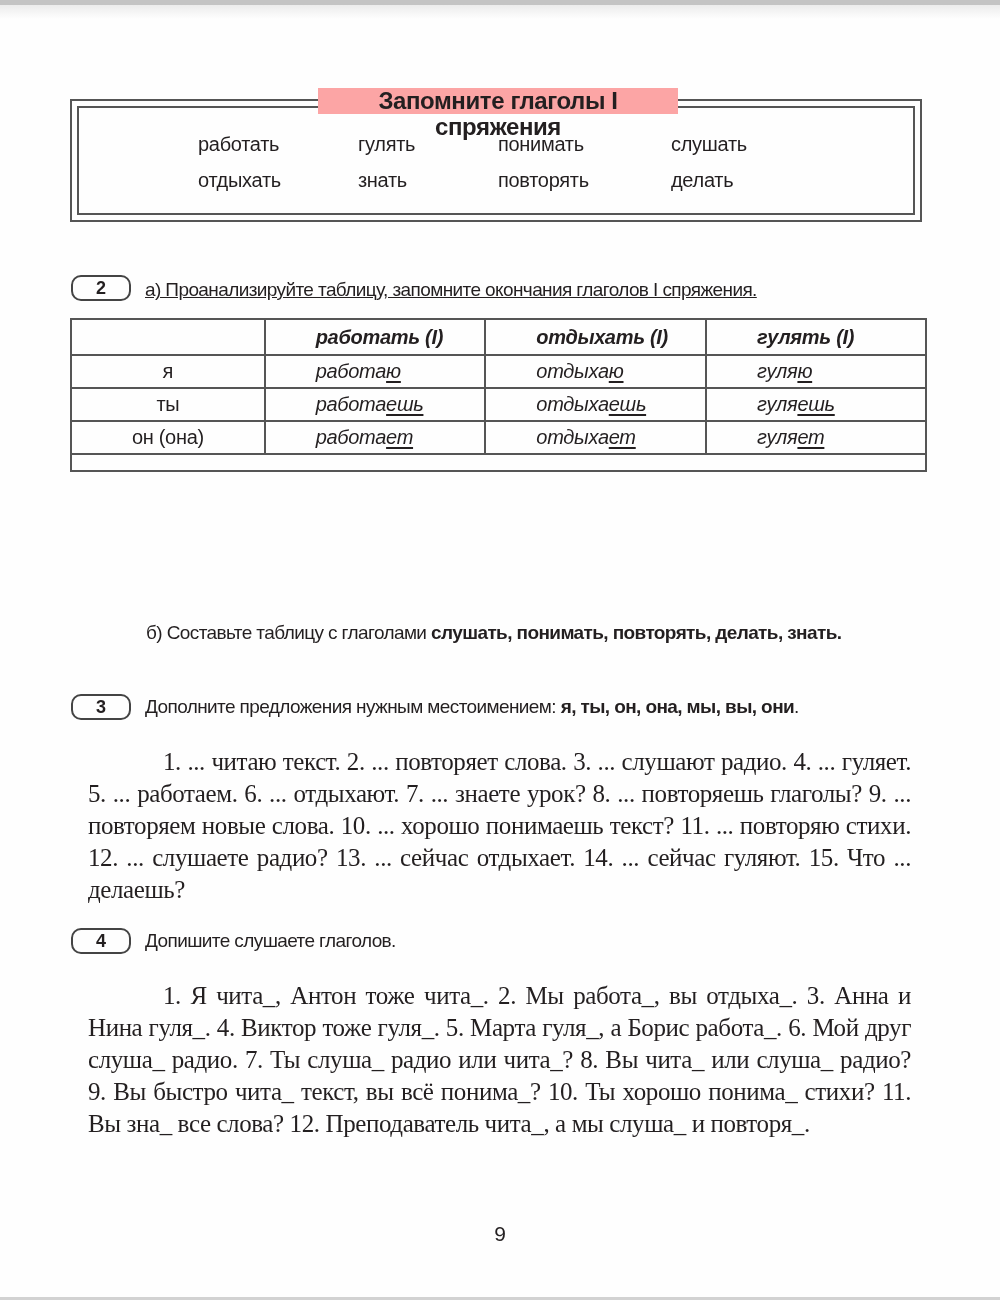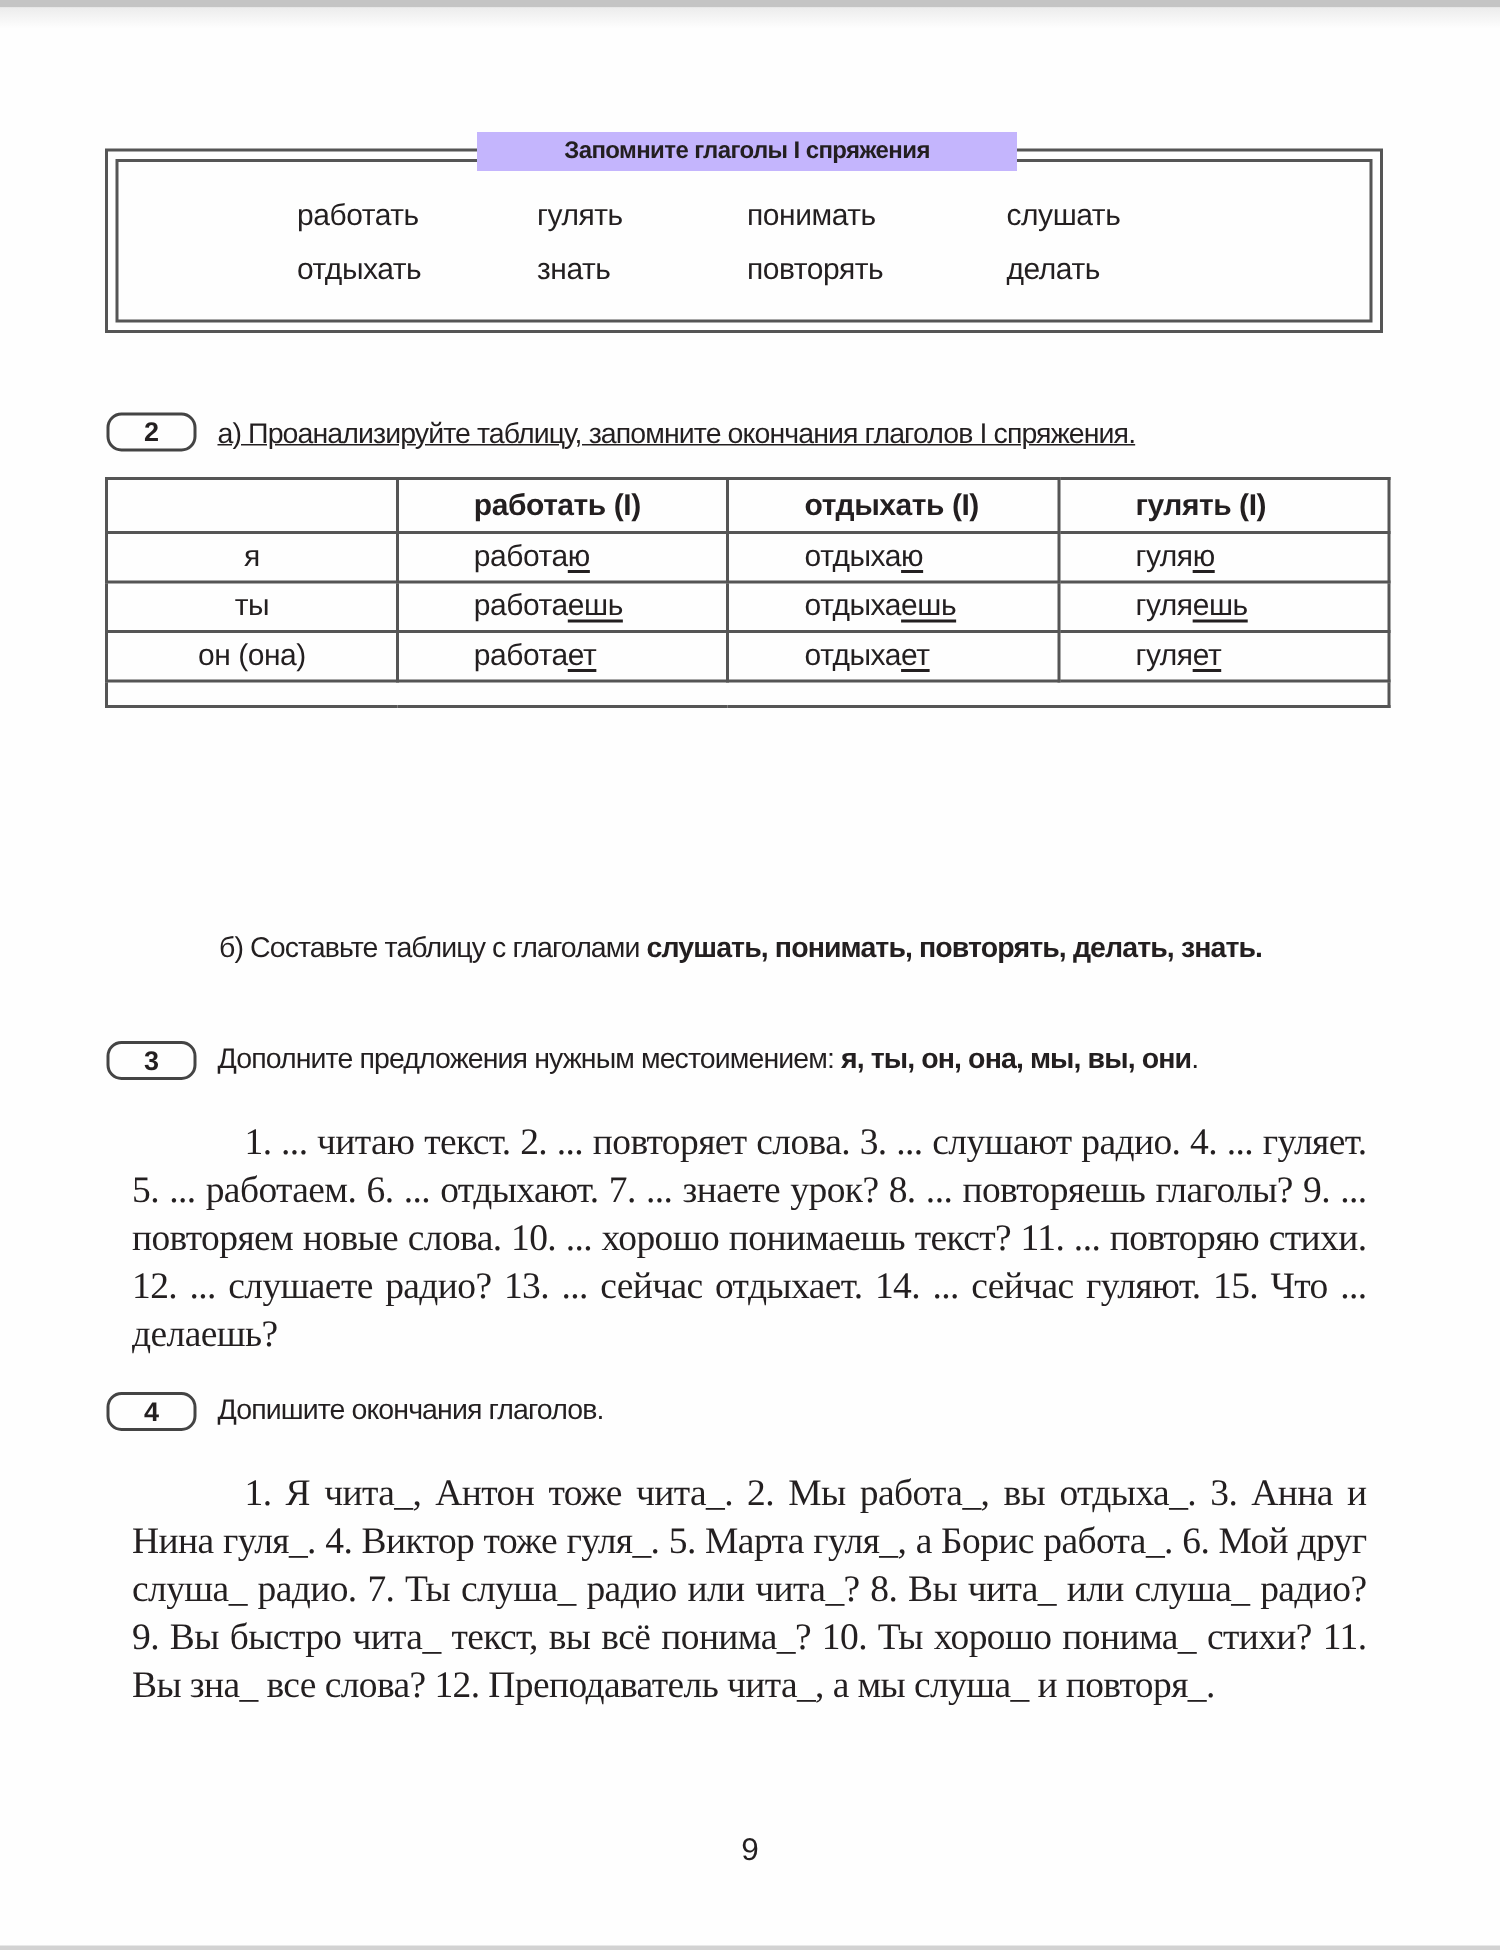--- a/index.html
+++ b/index.html
@@ -26,22 +26,22 @@
   .rule-box {
     position: absolute; left: 70px; top: 99px; width: 852px; height: 123px;
     border: 2px solid #555; box-sizing: border-box;
   }
   .rule-box-inner {
     position: absolute; left: 5px; top: 5px; right: 5px; bottom: 5px;
     border: 2px solid #555;
   }
   .rule-title {
     position: absolute; left: 318px; top: 88px; width: 360px; height: 26px;
-    background: #c4b5fd; text-align: center;
-    font-weight: bold; font-size: 16px; letter-spacing: -0.4px;
+    background: #fca5a5; text-align: center;
+    font-weight: bold; font-size: 24px; letter-spacing: -0.4px;
     line-height: 26px;
   }
   .rule-words {
     position: absolute; left: 198px; top: 131px;
     display: grid; grid-template-columns: 160px 140px 173px 120px;
     row-gap: 10px; font-size: 20px; line-height: 26px;
     letter-spacing: -0.3px;
   }
 
   
@@ -58,21 +58,21 @@
 
   
   .conj-table {
     position: absolute; left: 70px; top: 318px; width: 857px;
     border-collapse: collapse; font-size: 20px; letter-spacing: -0.3px;
   }
   .conj-table td {
     border: 2px solid #555; height: 31px; padding: 0; vertical-align: middle;
   }
   .conj-table td.pron { text-align: center; width: 195px; }
-  .conj-table td.form { padding-left: 50px; width: 170px; }
+  .conj-table td.form { padding-left: 50px; width: 170px; font-style: italic; }
   .conj-table tr.head td { font-weight: bold; height: 34px; }
   .conj-table tr.gap td { height: 15px; }
   .conj-table u { text-decoration: underline; text-decoration-thickness: 2px; text-underline-offset: 3px; }
 
   
   .serif-text {
     position: absolute; left: 72px; width: 855px;
     font-family: "Liberation Serif", serif; font-size: 25px; line-height: 32px;
     text-align: justify; letter-spacing: -0.4px;
   }
@@ -141,19 +141,19 @@
 
 <div class="ex-instr" style="left:146px; top:621px;text-align:center;"><span>б) Составьте таблицу с глаголами </span><b>слушать, понимать, повторять, делать, знать.</b></div>
 
 <div class="ex-num" style="left:71px; top:694px;">3</div>
 <div class="ex-instr" style="left:145px; top:695px;"><span>Дополните предложения нужным местоимением: </span><b>я, ты, он, она, мы, вы, они</b><span>.</span></div>
 <div class="serif-text" style="top:730px;">
   <p>1. ... читаю текст. 2. ... повторяет слова. 3. ... слушают радио. 4. ... гуляет. 5. ... работаем. 6. ... отдыхают. 7. ... знаете урок? 8. ... повторяешь глаголы? 9. ... повторяем новые слова. 10. ... хорошо понимаешь текст? 11. ... повторяю стихи. 12. ... слушаете радио? 13. ... сейчас отдыхает. 14. ... сейчас гуляют. 15. Что ... делаешь?</p>
 </div>
 
 <div class="ex-num" style="left:71px; top:928px;">4</div>
-<div class="ex-instr" style="left:145px; top:929px;">Допишите окончания глаголов.</div>
+<div class="ex-instr" style="left:145px; top:929px;">Допишите слушаете глаголов.</div>
 <div class="serif-text" style="top:964px;">
   <p>1. Я чита_, Антон тоже чита_. 2. Мы работа_, вы отдыха_. 3. Анна и Нина гуля_. 4. Виктор тоже гуля_. 5. Марта гуля_, а Борис работа_. 6. Мой друг слуша_ радио. 7. Ты слуша_ радио или чита_? 8. Вы чита_ или слуша_ радио? 9. Вы быстро чита_ текст, вы всё понима_? 10. Ты хорошо понима_ стихи? 11. Вы зна_ все слова? 12. Преподаватель чита_, а мы слуша_ и повторя_.</p>
 </div>
 
 <div class="page-number">9</div>
 <div class="bottom-bar"></div>
 
 </body></html>

